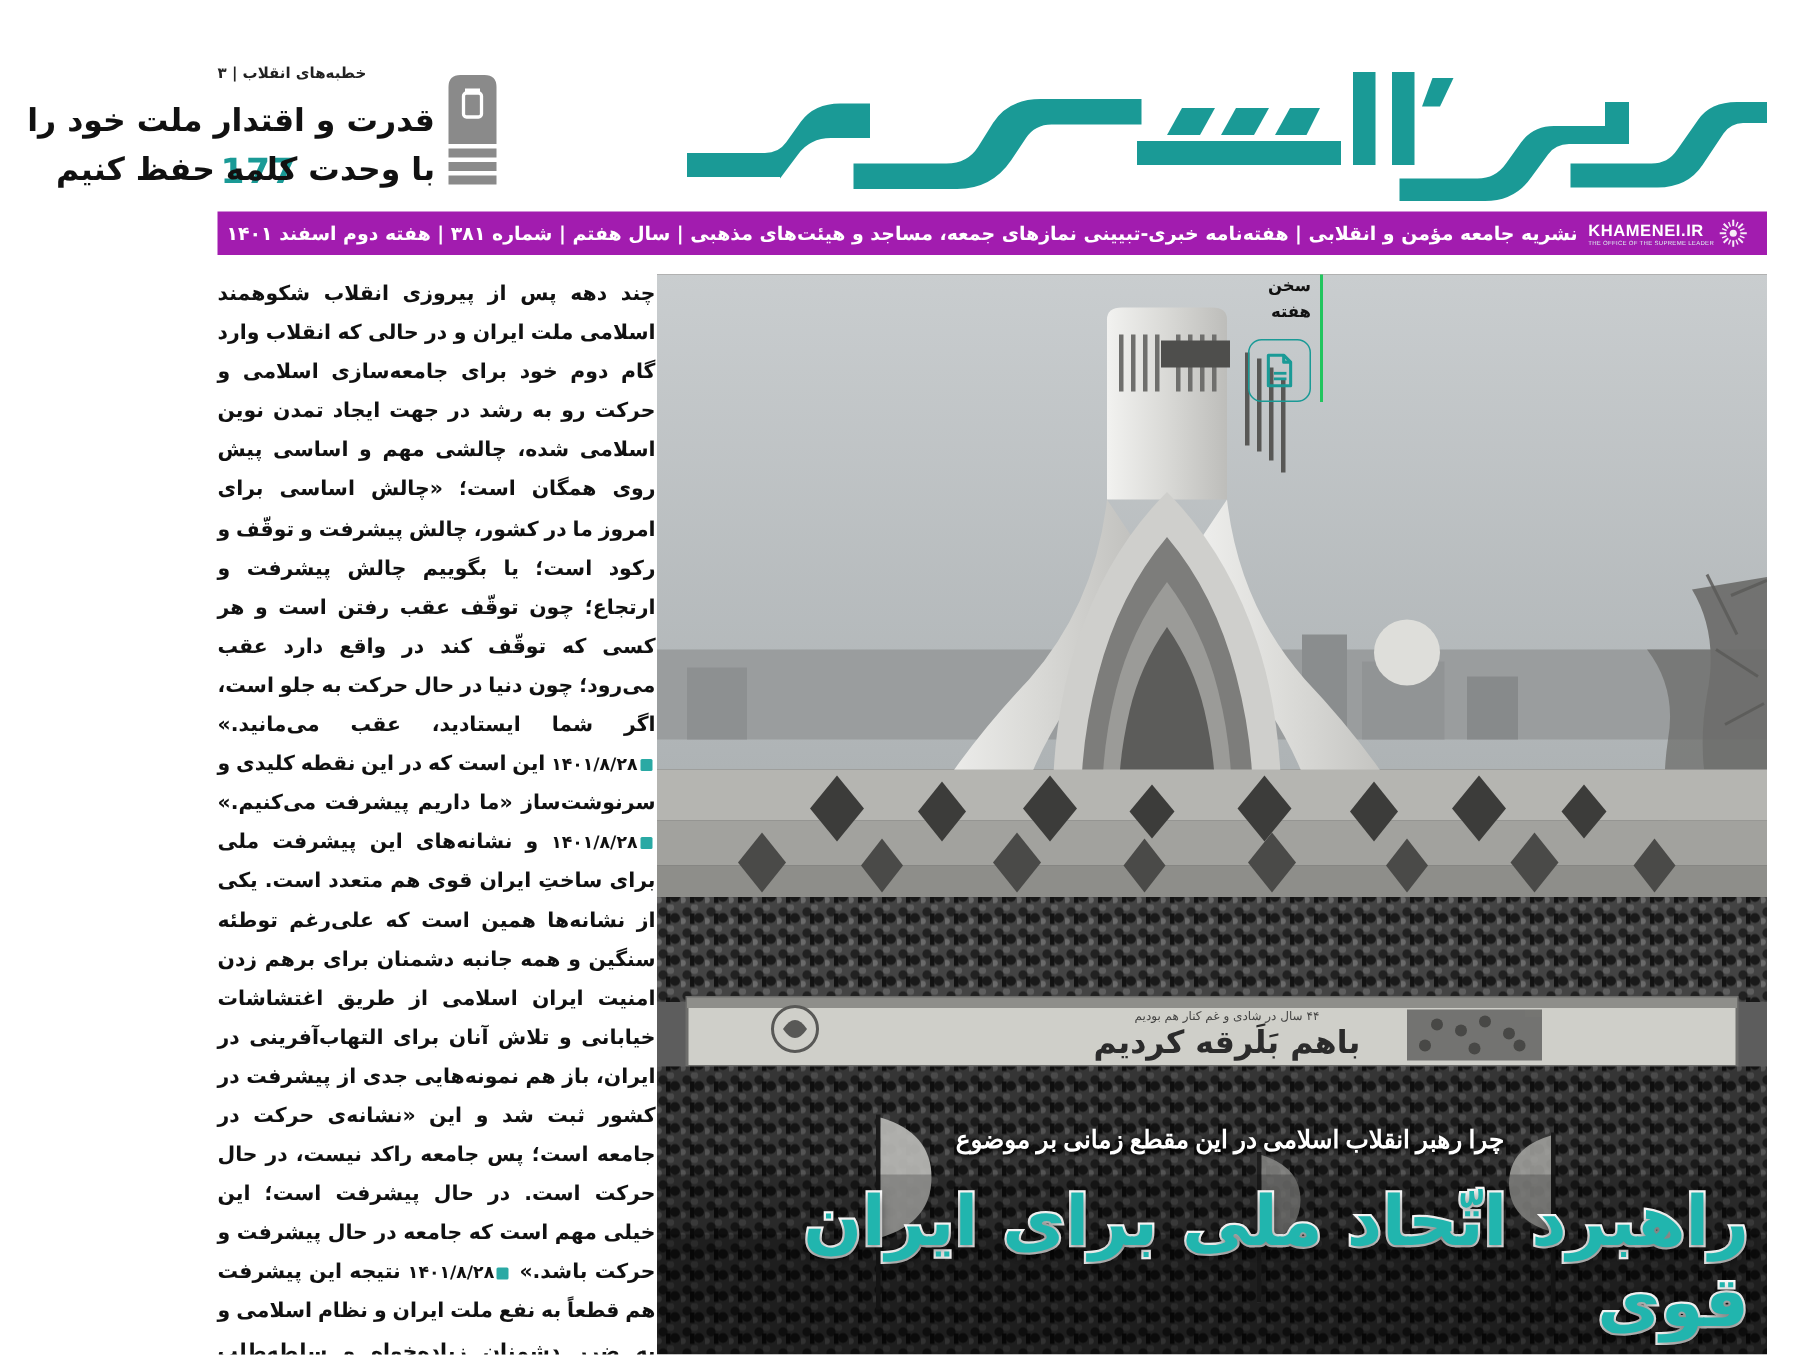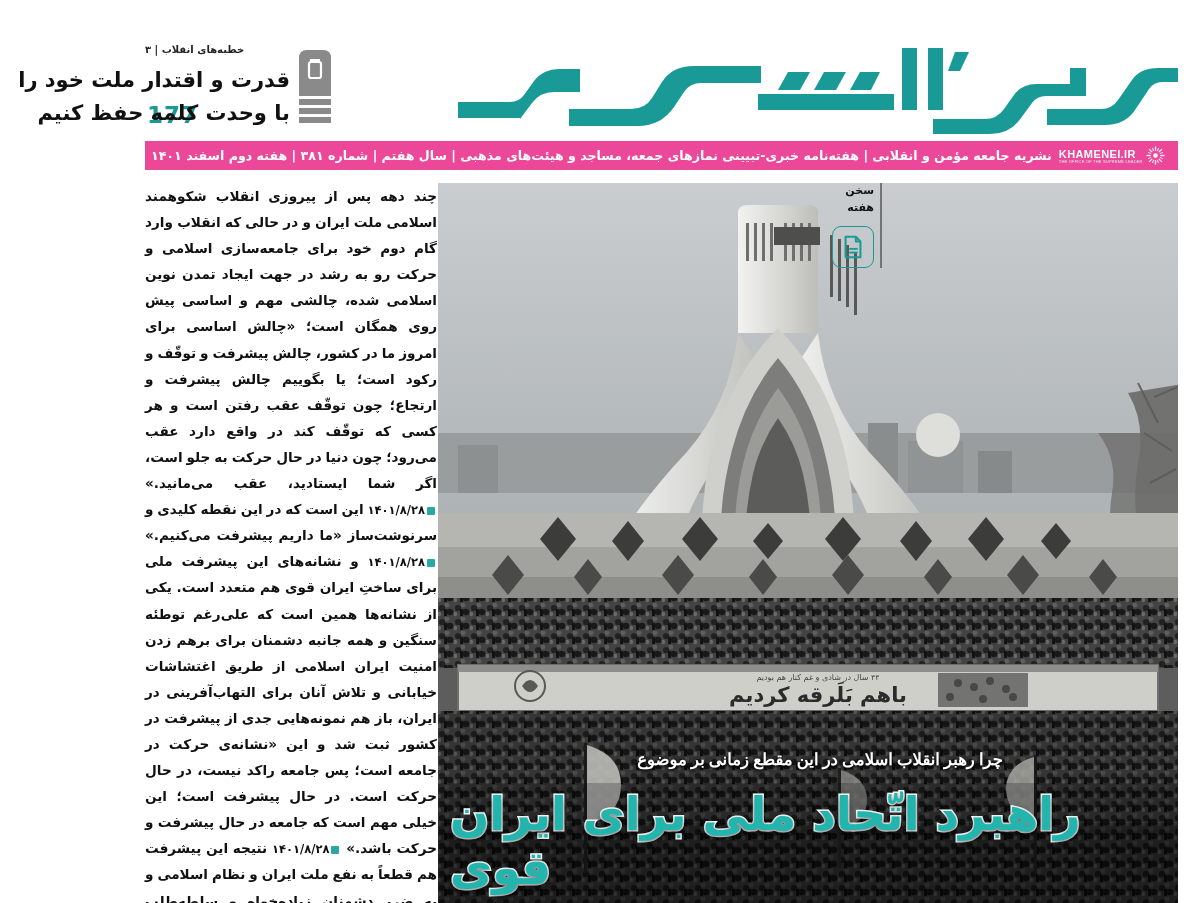--- a/index.html
+++ b/index.html
@@ -47,21 +47,21 @@
     letter-spacing: -.2px;
   }
   .sidecap-l1, .sidecap-l2 {
     font-size: 21px; font-weight: bold; color: #111; line-height: 1.55;
     letter-spacing: -.3px; white-space: nowrap;
   }
 
   
   .infoband {
     position: absolute; top: 141px; left: 145px; right: 22px; height: 29px;
-    background: #ec4899; display: flex; align-items: center;
+    background: #a21caf; display: flex; align-items: center;
     flex-direction: row-reverse; padding: 0 8px 0 6px; gap: 7px; overflow: hidden;
   }
   .infoband-text {
     font-size: 12.6px; font-weight: bold; color: #fff; white-space: nowrap;
     letter-spacing: -.35px; direction: rtl;
   }
   .brandmark { display: flex; align-items: center; gap: 3px; flex: 0 0 auto; }
   .brandmark .rosette { width: 19px; height: 19px; opacity: .92; }
   .brandmark .brandtxt {
     font-size: 11px; font-weight: bold; color: #fff; letter-spacing: .4px;
@@ -86,21 +86,21 @@
     text-align: center; direction: rtl;
   }
   .kicker-overlay div {
     font-size: 16.5px; font-weight: bold; color: #ffffff; line-height: 1.75;
     letter-spacing: -.3px; text-shadow: 0 1px 3px rgba(0,0,0,.95), 0 0 7px rgba(0,0,0,.8); font-family: Liberation Serif, serif;
   }
   .kicker-overlay .accent { color: #2ec9c2; }
 
   .headline-overlay {
     position: absolute; right: 12px; left: 12px; bottom: 8px;
-    text-align: left; direction: rtl;
+    text-align: right; direction: rtl;
   }
   .headline-overlay span {
     font-size: 46px; font-weight: bold; color: #21b5ae; letter-spacing: -1px;
     -webkit-text-stroke: 3px #ffffff; paint-order: stroke fill;
     text-shadow: 0 3px 7px rgba(0,0,0,.55);
   }
 
   
   .article {
     position: absolute; left: 0; top: 0; width: 292px; bottom: 0;
@@ -110,21 +110,21 @@
     font-size: 13.6px; line-height: 1.92; color: #111; font-weight: bold;
     letter-spacing: -.4px; text-align: justify; text-justify: inter-character;
     word-spacing: -1px;
   }
   .ref { color: #111; font-size: 11.5px; white-space: nowrap; }
   .dot { display: inline-block; width: 8px; height: 8px; background: #2aa9a4;
          border-radius: 1px; margin: 0 2px; vertical-align: middle; }
 
   .speechbox {
     position: absolute; right: 296px; top: 0; width: 56px;
-    border-right: 2px solid #737373; padding-right: 6px; direction: rtl;
+    border-right: 2px solid #22c55e; padding-right: 6px; direction: rtl;
   }
   .speechbox .lbl {
     font-size: 11px; font-weight: bold; color: #111; line-height: 1.5;
     text-align: right; letter-spacing: -.3px;
   }
   .speechbox .doc-icon {
     margin-top: 10px; width: 42px; height: 42px; border: 1.6px solid #1a9a96;
     border-radius: 9px; display: flex; align-items: center; justify-content: center;
   }
 </style>

